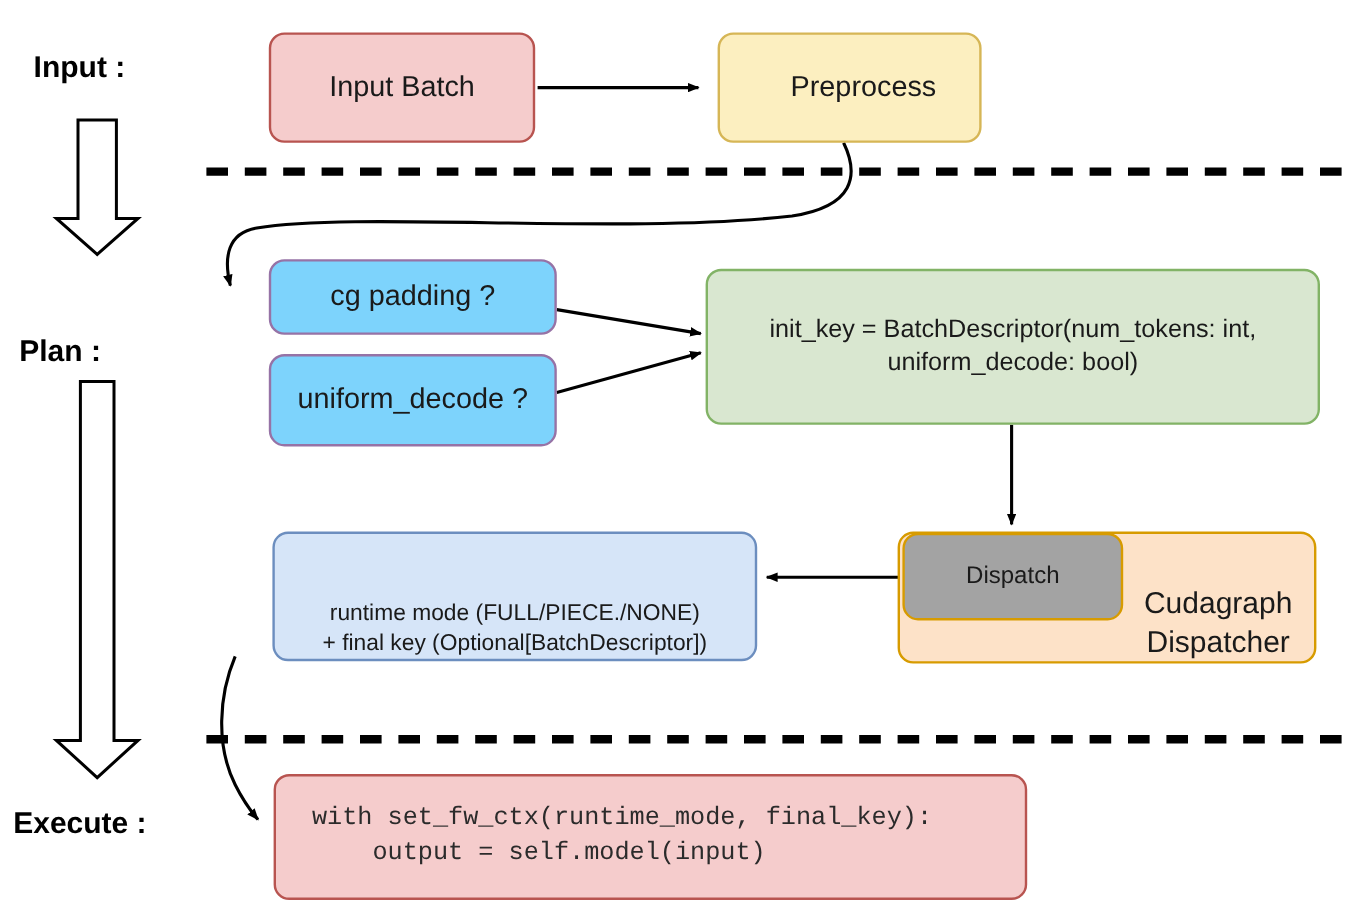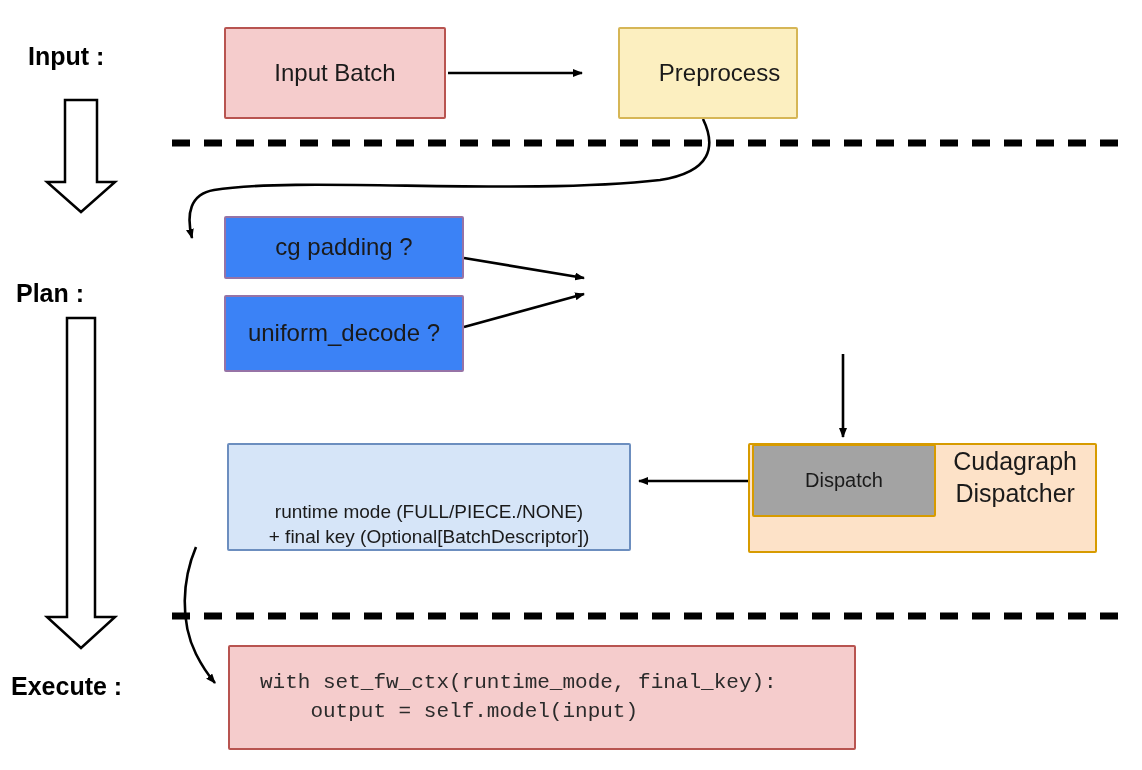--- a/index.html
+++ b/index.html
@@ -34,58 +34,58 @@
     white-space: nowrap;
     letter-spacing: 0px;
   }
   .node {
     position: absolute;
     box-sizing: border-box;
     display: flex;
     align-items: center;
     justify-content: center;
     text-align: center;
-    border-radius: 2px;
+    border-radius: 13px;
     border-style: solid;
     border-width: 2px;
     font-family: "Liberation Sans", sans-serif;
     color: #1a1a1a;
     line-height: 1.28;
   }
   .node-input-batch {
     background: #f5cccc;
     border-color: #b85450;
     font-size: 24px;
   }
   .node-preprocess {
     background: #fcefc0;
     border-color: #d6b656;
     font-size: 24px;
   }
   .node-purple {
-    background: #3b82f6;
+    background: #7dd3fc;
     border-color: #9673a6;
     font-size: 24px;
   }
   .node-green {
     background: #d9e7d0;
     border-color: #82b366;
     font-size: 21px;
   }
   .node-blue {
     background: #d6e5f8;
     border-color: #6c8ebf;
     font-size: 19px;
     align-items: flex-end;
   }
   .node-orange-outer {
     background: #fde2c8;
     border-color: #d79b00;
     font-size: 25px;
-    align-items: flex-start;
+    align-items: flex-end;
     justify-content: flex-end;
     padding-right: 18px;
   }
   .node-orange-inner {
     background: #a3a3a3;
     border-color: #d79b00;
     font-size: 20px;
   }
   .node-code {
     background: #f5cccc;
@@ -144,32 +144,36 @@
   </svg>
 
   <div class="stage-label" style="left:28px; top:42px;">Input :</div>
   <div class="stage-label" style="left:16px; top:235px;margin-top:44px;">Plan :</div>
   <div class="stage-label" style="left:11px; top:672px;">Execute :</div>
 
   <div class="node node-input-batch" style="left:224px; top:27px; width:222px; height:92px;">
     <span class="node-label">Input Batch</span>
   </div>
 
-  <div class="node node-preprocess" style="left:618px; top:27px; width:180px; height:92px;padding-left:23px;">
+  <div class="node node-preprocess" style="left:598px; top:27px; width:220px; height:92px;padding-left:23px;">
     <span class="node-label">Preprocess</span>
   </div>
 
   <div class="node node-purple" style="left:224px; top:216px; width:240px; height:63px;">
     <span class="node-label">cg padding ?</span>
   </div>
 
   <div class="node node-purple" style="left:224px; top:295px; width:240px; height:77px;">
     <span class="node-label">uniform_decode ?</span>
   </div>
 
+  <div class="node node-green" style="left:588px; top:224px; width:512px; height:130px;">
+    <span class="node-label">init_key = BatchDescriptor(num_tokens: int,
+uniform_decode: bool)</span>
+  </div>
 
   <div class="node node-orange-outer" style="left:748px; top:443px; width:349px; height:110px;">
     <span class="node-label">Cudagraph
 Dispatcher</span>
   </div>
 
   <div class="node node-orange-inner" style="left:752px; top:444px; width:184px; height:73px;">
     <span class="node-label">Dispatch</span>
   </div>
 

